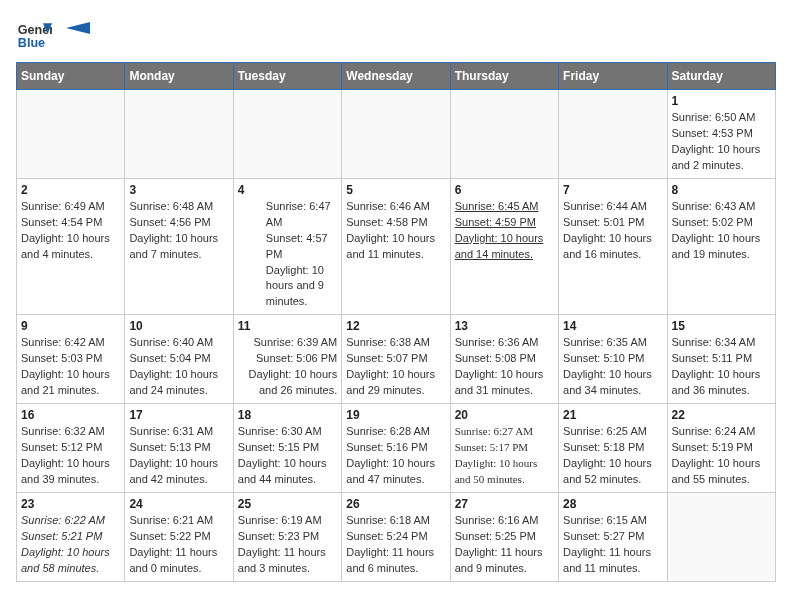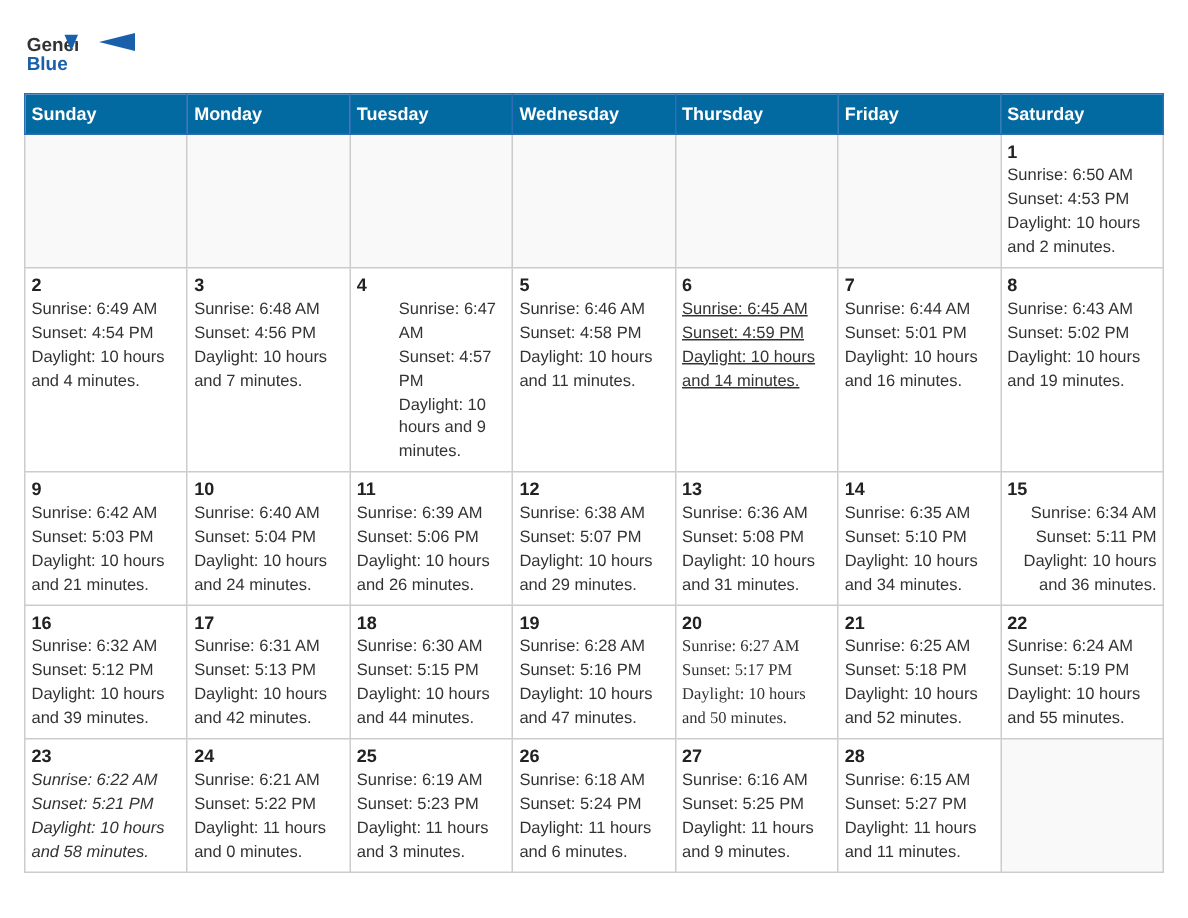--- a/index.html
+++ b/index.html
@@ -36,21 +36,21 @@
     .subtitle {
       font-size: 14px;
       color: #555;
     }
     .calendar {
       width: 100%;
       border-collapse: collapse;
       font-size: 11px;
     }
     .calendar th {
-      background: #0369a1;
+      background: #737373;
       color: #fff;
       padding: 6px 4px;
       text-align: left;
       font-weight: bold;
       font-size: 12px;
       border: 1px solid #2d6db5;
     }
     .calendar td {
       border: 1px solid #ccc;
       vertical-align: top;
@@ -177,21 +177,21 @@
 Daylight: 10 hours and 21 minutes.</div>
         </td>
         <td>
           <div class="day-num">10</div>
           <div class="day-info" style="white-space: pre-line;">Sunrise: 6:40 AM
 Sunset: 5:04 PM
 Daylight: 10 hours and 24 minutes.</div>
         </td>
         <td>
           <div class="day-num">11</div>
-          <div class="day-info" style="white-space: pre-line;">Sunrise: 6:39 AM
+          <div class="day-info" style="white-space: pre-line; text-align: right;">Sunrise: 6:39 AM
 Sunset: 5:06 PM
 Daylight: 10 hours and 26 minutes.</div>
         </td>
         <td>
           <div class="day-num">12</div>
           <div class="day-info" style="white-space: pre-line;">Sunrise: 6:38 AM
 Sunset: 5:07 PM
 Daylight: 10 hours and 29 minutes.</div>
         </td>
         <td>
@@ -201,21 +201,21 @@
 Daylight: 10 hours and 31 minutes.</div>
         </td>
         <td>
           <div class="day-num">14</div>
           <div class="day-info" style="white-space: pre-line;">Sunrise: 6:35 AM
 Sunset: 5:10 PM
 Daylight: 10 hours and 34 minutes.</div>
         </td>
         <td>
           <div class="day-num">15</div>
-          <div class="day-info" style="white-space: pre-line; text-align: right;">Sunrise: 6:34 AM
+          <div class="day-info" style="white-space: pre-line;">Sunrise: 6:34 AM
 Sunset: 5:11 PM
 Daylight: 10 hours and 36 minutes.</div>
         </td>
       </tr>
       <tr>
         <td>
           <div class="day-num">16</div>
           <div class="day-info" style="white-space: pre-line;">Sunrise: 6:32 AM
 Sunset: 5:12 PM
 Daylight: 10 hours and 39 minutes.</div>

